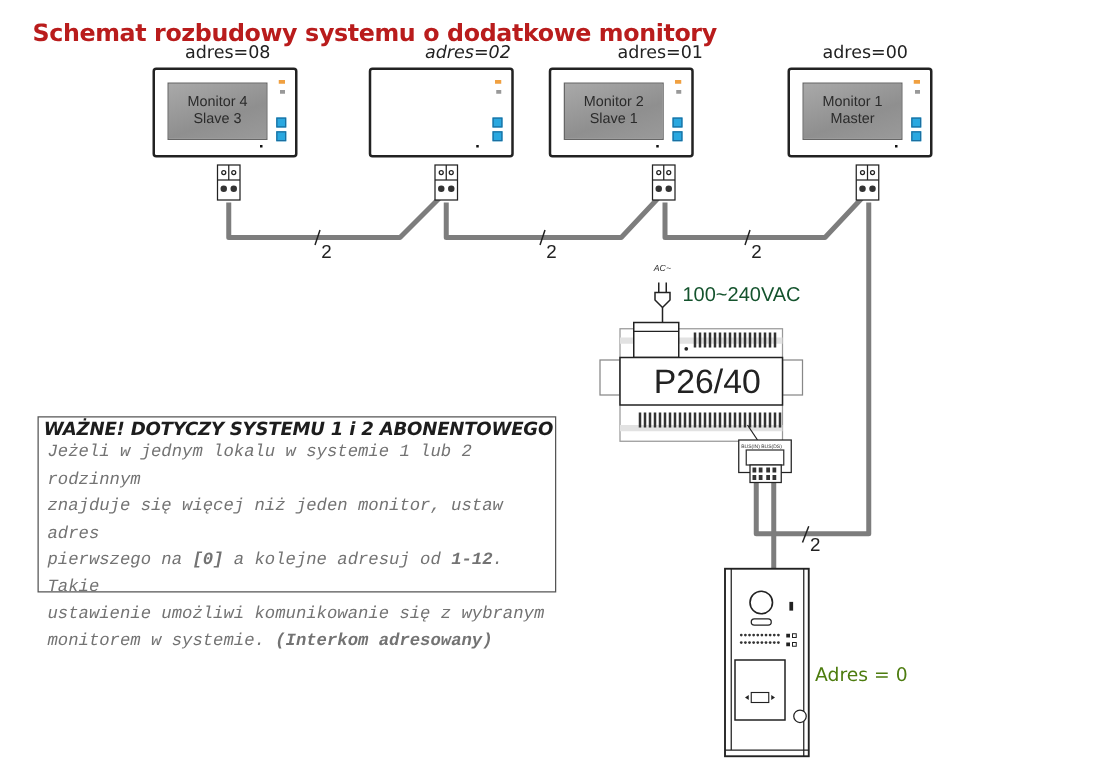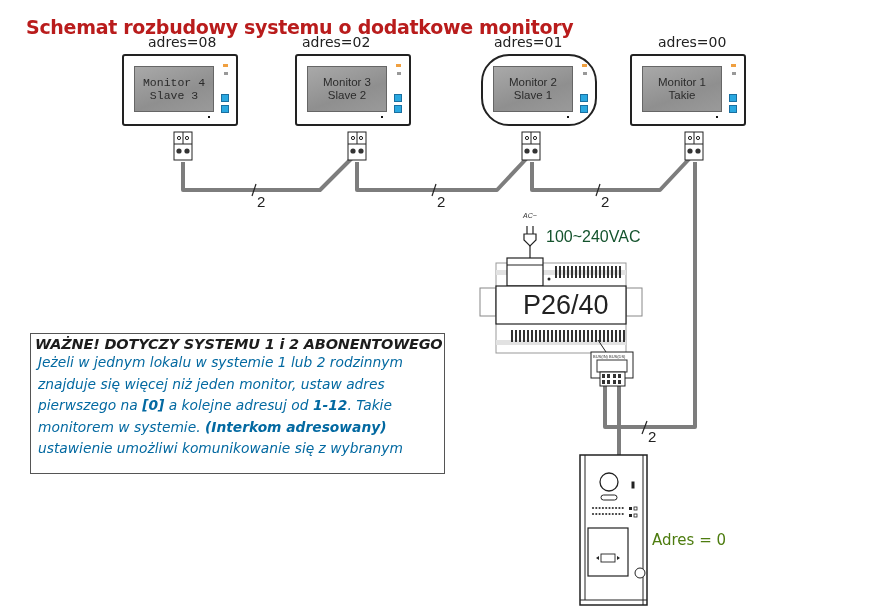--- a/index.html
+++ b/index.html
@@ -14,21 +14,21 @@
             background: linear-gradient(160deg, #a9a9a9, #8f8f8f 60%, #9a9a9a);
             border: 1px solid #666; box-sizing: border-box; display: flex; flex-direction: column;
             align-items: center; justify-content: center; font-size: 11.5px; line-height: 13px; color: #2b2b2b; }
   .led-o { position: absolute; right: 8px; top: 8px; width: 5px; height: 3px; background: #f0a040; }
   .led-g { position: absolute; right: 8px; top: 16px; width: 4px; height: 3px; background: #999; }
   .btn-b { position: absolute; right: 7px; width: 6px; height: 6px; background: #2aa8e0; border: 1px solid #1a6fa0; }
   .mic { position: absolute; width: 2px; height: 2px; background: #111; bottom: 6px; left: 84px; }
   .note { position: absolute; left: 30px; top: 333px; width: 415px; height: 141px; border: 1.5px solid #555;
           box-sizing: border-box; padding: 2px 0 16px 4px; font-family: "DejaVu Sans", sans-serif; }
   .note-title { font-weight: bold; font-style: italic; font-size: 14.5px; color: #1d1d1d; letter-spacing: -0.2px; }
-  .note-body { font-style: italic; font-size: 13.8px; line-height: 21.5px; color: #0369a1; padding-left: 3px; }
+  .note-body { font-style: italic; font-size: 13.8px; line-height: 21.5px; color: #737373; padding-left: 3px; font-family: Liberation Mono, monospace; }
   .note-body b { font-style: italic; }
   .psu-label { position: absolute; font-size: 27px; color: #222; left: 523px; top: 290px; text-align: right; }
   .voltage { position: absolute; left: 546px; top: 228px; font-size: 16px; color: #14532d; }
   .ac { position: absolute; left: 523px; top: 212px; font-size: 7px; font-style: italic; color: #333; }
   .wire-label { position: absolute; font-size: 15px; color: #222; }
   .adres0 { position: absolute; left: 652px; top: 531px; font-family: "DejaVu Sans", sans-serif; font-size: 15px; color: #4d7c0f; }
   svg.wires { position: absolute; left: 0; top: 0; }
 </style>
 </head>
 <body>
@@ -217,61 +217,57 @@
       <rect x="634" y="514" width="3" height="3" fill="none" stroke-width="0.8"></rect>
     <rect x="588" y="528" width="40" height="48" stroke-width="1.2"></rect>
     <rect x="601" y="554" width="14" height="8" stroke-width="0.9"></rect>
     <polygon points="596,558 599,556 599,560" fill="#222" stroke="none"></polygon>
     <polygon points="620,558 617,556 617,560" fill="#222" stroke="none"></polygon>
     <circle cx="640" cy="573" r="5" stroke-width="1"></circle>
   </g>
 </svg>
 
 <div class="addr" style="left:148px;top:34px;">adres=08</div>
-<div class="addr" style="left:302px;top:34px;">adres=02</div>
+<div class="addr" style="left:340px;top:34px;font-style:italic;">adres=02</div>
 <div class="addr" style="left:494px;top:34px;">adres=01</div>
 <div class="addr" style="left:658px;top:34px;">adres=00</div>
 
-<div class="monitor" style="left:122px;top:54px;font-family:Liberation Mono, monospace;">
+<div class="monitor" style="left:122px;top:54px;">
   <div class="screen">
     <span>Monitor 4</span>
     <span>Slave 3</span>
   </div>
   <div class="led-o"></div>
     <div class="led-g"></div>
   <div class="btn-b" style="top:38px"></div>
     <div class="btn-b" style="top:49px"></div>
   <div class="mic"></div>
 </div>
 <div class="monitor" style="left:295px;top:54px;">
-  <div class="screen">
-    <span>Monitor 3</span>
-    <span>Slave 2</span>
-  </div>
-  <div class="led-o"></div>
-    <div class="led-g"></div>
-  <div class="btn-b" style="top:38px"></div>
-    <div class="btn-b" style="top:49px"></div>
-  <div class="mic"></div>
-</div>
-<div class="monitor" style="left:481px;top:54px;border-radius:28px;">
+  <div class="led-o"></div>
+    <div class="led-g"></div>
+  <div class="btn-b" style="top:38px"></div>
+    <div class="btn-b" style="top:49px"></div>
+  <div class="mic"></div>
+</div>
+<div class="monitor" style="left:439px;top:54px;">
   <div class="screen">
     <span>Monitor 2</span>
     <span>Slave 1</span>
   </div>
   <div class="led-o"></div>
     <div class="led-g"></div>
   <div class="btn-b" style="top:38px"></div>
     <div class="btn-b" style="top:49px"></div>
   <div class="mic"></div>
 </div>
 <div class="monitor" style="left:630px;top:54px;">
   <div class="screen">
     <span>Monitor 1</span>
-    <span>Takie</span>
+    <span>Master</span>
   </div>
   <div class="led-o"></div>
     <div class="led-g"></div>
   <div class="btn-b" style="top:38px"></div>
     <div class="btn-b" style="top:49px"></div>
   <div class="mic"></div>
 </div>
 
 <div class="wire-label" style="left:257px;top:193px;">2</div>
 <div class="wire-label" style="left:437px;top:193px;">2</div>
@@ -283,16 +279,16 @@
 <div class="psu-label">P26/40</div>
 
 <div class="adres0">Adres = 0</div>
 
 <div class="note">
   <div class="note-title">WAŻNE! DOTYCZY SYSTEMU 1 i 2 ABONENTOWEGO</div>
   <div class="note-body">
     <div>Jeżeli w jednym lokalu w systemie 1 lub 2 rodzinnym</div>
     <div>znajduje się więcej niż jeden monitor, ustaw adres</div>
     <div><span>pierwszego na </span><b>[0]</b><span> a kolejne adresuj od </span><b>1-12</b><span>. Takie</span></div>
+    <div>ustawienie umożliwi komunikowanie się z wybranym</div>
     <div><span>monitorem w systemie. </span><b>(Interkom adresowany)</b></div>
-    <div>ustawienie umożliwi komunikowanie się z wybranym</div>
   </div>
 </div>
 
 </body></html>

